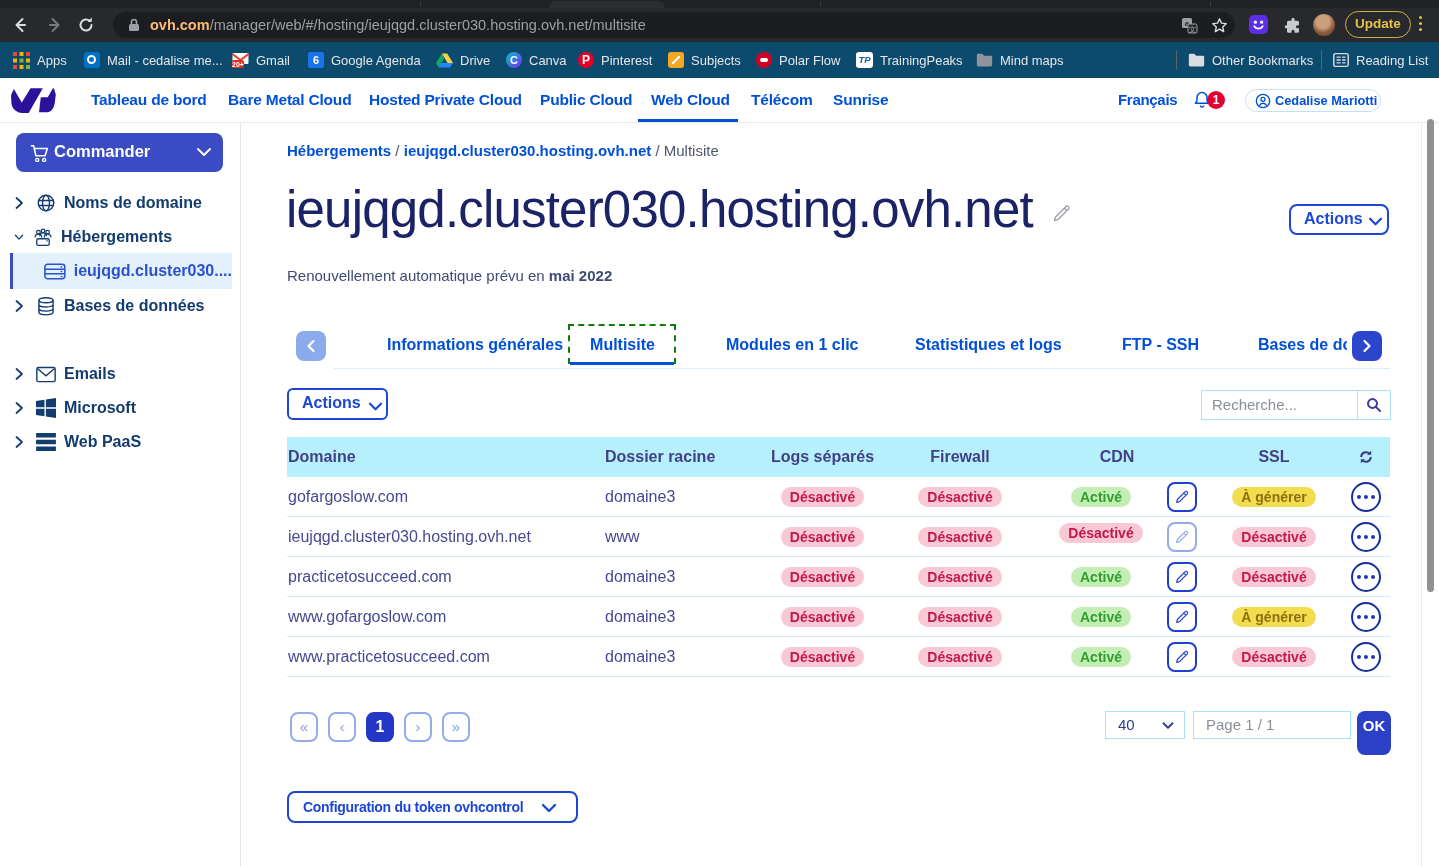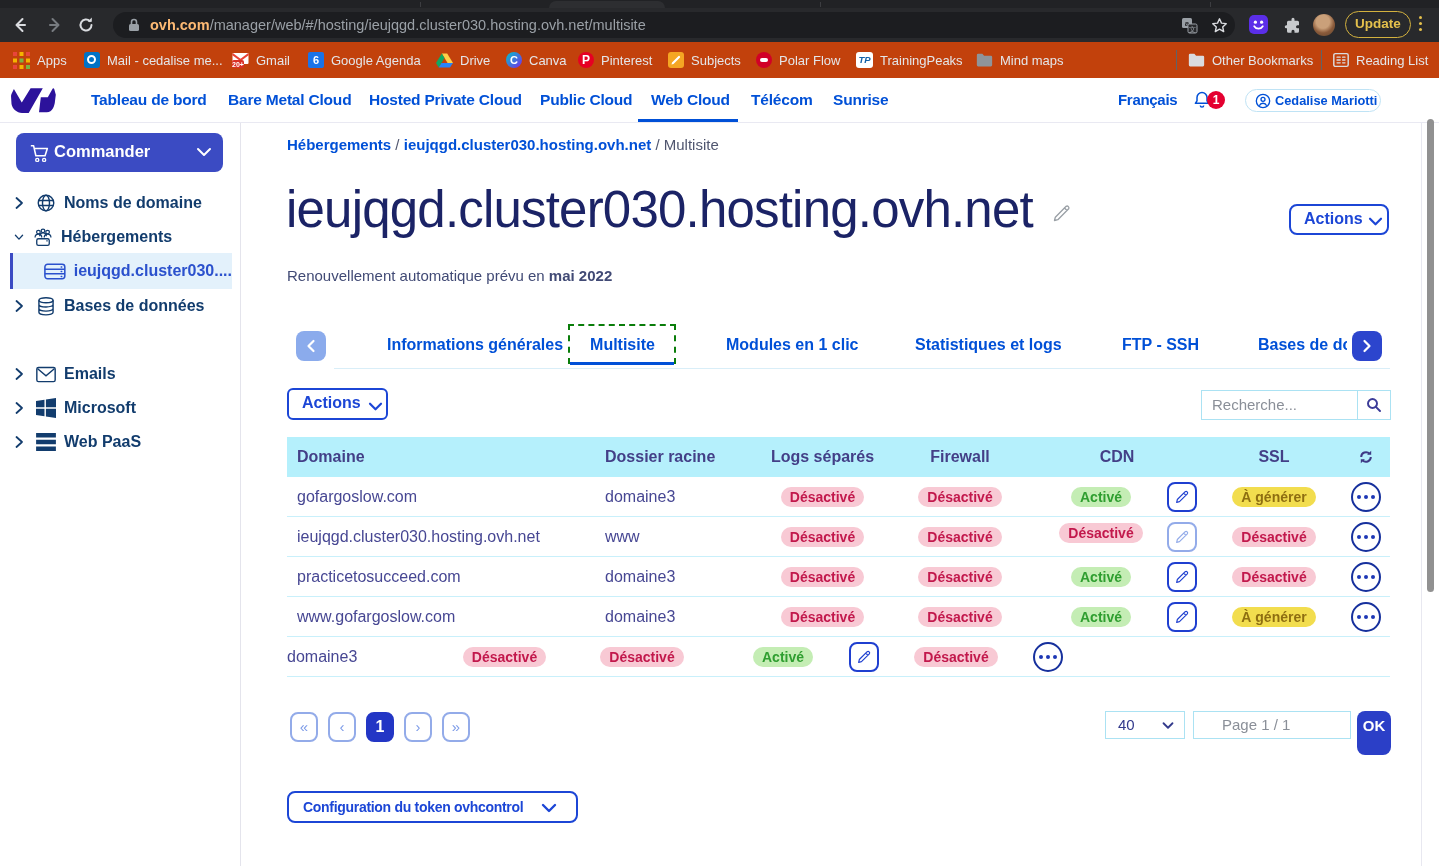--- a/index.html
+++ b/index.html
@@ -11,21 +11,21 @@
 .tabstrip .tab { position:absolute; left:549px; top:1px; width:116px; height:7px; background:#2d2e31; border-radius:7px 7px 0 0; }
 .toolbar { position:absolute; top:8px; left:0; width:1439px; height:34px; background:#28292c; }
 .navbtn { position:absolute; top:7px; width:20px; height:20px; }
 .urlpill { position:absolute; left:113px; top:4px; width:1122px; height:26px; background:#1c1d20; border-radius:13px; color:#9aa0a6; font-size:14.5px; line-height:26px; }
 .urlpill .lock { position:absolute; left:15px; top:6px; }
 .urlpill .txt { position:absolute; left:37px; top:0; white-space:nowrap; }
 .urlpill .txt b { color:#fdba74; font-weight:700; }
 .tb-ico { position:absolute; top:9px; }
 .updatebtn { position:absolute; left:1345px; top:3px; width:66px; height:27px; border:1.5px solid #d3b13e; border-radius:14px; color:#e4c04c; font-size:13.5px; font-weight:700; text-align:center; line-height:24px; }
 .upd-dots { position:absolute; left:1419px; top:8px; width:3px; height:3px; background:#e4c04c; border-radius:50%; box-shadow:0 6px 0 #e4c04c, 0 12px 0 #e4c04c; }
-.bookmarks { position:absolute; top:42px; left:0; width:1439px; height:36px; background:#c2410c; color:#e4e6e9; font-size:13px; }
+.bookmarks { position:absolute; top:42px; left:0; width:1439px; height:36px; background:#0c4a6e; color:#e4e6e9; font-size:13px; }
 .bm { position:absolute; top:0; height:36px; display:flex; align-items:center; gap:7px; white-space:nowrap; }
 .bm-sep { position:absolute; top:8px; width:1px; height:20px; background:#5f6368; }
 
 
 .ovhnav { position:absolute; top:78px; left:0; width:1439px; height:45px; background:#fff; border-bottom:1px solid #e9e9f2; }
 .ovhnav .link { position:absolute; top:0; height:44px; line-height:44px; color:#0050d7; font-weight:700; font-size:15.5px; letter-spacing:-0.2px; white-space:nowrap; }
 .ovhnav .active-underline { position:absolute; left:638px; top:41px; width:100px; height:3px; background:#0050d7; }
 .fr { position:absolute; left:1118px; top:0; height:44px; line-height:44px; color:#0050d7; font-weight:700; font-size:15px; letter-spacing:-0.3px; }
 .userpill { position:absolute; left:1245px; top:11px; width:136px; height:23px; border:1px solid #bfe3f5; border-radius:12px; color:#0050d7; font-weight:700; font-size:12.8px; line-height:21px; white-space:nowrap; }
 .badge { position:absolute; left:1207px; top:13px; width:18px; height:18px; background:#e40030; border-radius:50%; color:#fff; font-size:12px; font-weight:700; text-align:center; line-height:18px; }
@@ -35,41 +35,41 @@
 .commander { position:absolute; left:16px; top:10px; width:207px; height:39px; background:#3b4bc3; border-radius:8px; color:#fff; font-weight:700; font-size:16.5px; }
 .tree { position:absolute; top:0; left:0; width:241px; height:743px; color:#123c6d; font-weight:700; font-size:16px; }
 .titem { position:absolute; left:0; width:241px; height:34px; display:flex; align-items:center; }
 .titem .chev { margin-left:14px; width:10px; }
 .titem .tico { margin-left:12px; width:20px; display:flex; }
 .titem .lbl { margin-left:8px; white-space:nowrap; }
 .tsel { position:absolute; left:10px; top:130px; width:222px; height:36px; background:#e3f1fb; border-left:3px solid #3b4bc3; display:flex; align-items:center; color:#2b51cd; font-weight:700; font-size:16px; }
 
 
 .main { position:absolute; top:123px; left:242px; width:1179px; height:743px; background:#fff; }
-.crumb { position:absolute; left:45px; top:13px; font-size:15px; color:#50566f; white-space:nowrap; }
+.crumb { position:absolute; left:45px; top:19px; font-size:15px; color:#50566f; white-space:nowrap; }
 .crumb a { color:#0050d7; font-weight:700; text-decoration:none; }
 .pgtitle { position:absolute; left:44px; top:57px; font-size:51px; font-weight:400; color:#1b2366; letter-spacing:-0.8px; white-space:nowrap; }
 .actionsbtn { position:absolute; left:1047px; top:81px; width:100px; height:31px; border:2px solid #1c46d6; border-radius:8px; color:#1c46d6; font-weight:700; font-size:16px; }
 .renew { position:absolute; left:45px; top:144px; font-size:15px; color:#414a75; }
 
 .tabsrow { position:absolute; left:45px; top:200px; width:1105px; height:45px; }
 .tabunderline { position:absolute; left:92px; top:245px; width:1056px; height:1px; background:#d9eef8; }
 .tscroll { position:absolute; top:8px; width:30px; height:30px; border-radius:8px; color:#fff; text-align:center; }
 .tab { position:absolute; top:0; height:44px; line-height:44px; color:#0050d7; font-weight:700; font-size:16px; text-align:center; white-space:nowrap; }
 
 .actions2 { position:absolute; left:45px; top:265px; width:101px; height:32px; border:2px solid #1c46d6; border-radius:6px; color:#1c46d6; font-weight:700; font-size:16px; }
 .search { position:absolute; left:959px; top:267px; width:190px; height:30px; border:1px solid #abe2f3; display:flex; }
 .search .ph { flex:1; line-height:28px; padding-left:10px; color:#8a8f98; font-size:15px; }
 .search .mag { width:33px; border-left:1px solid #abe2f3; display:flex; align-items:center; justify-content:center; }
 
 
 .table { position:absolute; left:45px; top:314px; width:1103px; }
 .thead { height:40px; background:#b5f0fc; display:flex; align-items:center; color:#433f87; font-weight:700; font-size:16px; }
 .trow { height:40px; border-bottom:1px solid #c9f0fb; display:flex; align-items:center; color:#474793; font-size:16px; }
-.c1 { width:318px; padding-left:10px; }
+.c1 { width:318px; padding-left:1px; }
 .c2 { width:165px; }
 .c3 { width:105px; display:flex; justify-content:center; }
 .c4 { width:170px; display:flex; justify-content:center; }
 .c5 { width:112px; display:flex; justify-content:center; }
 .c6 { width:50px; display:flex; justify-content:center; }
 .c7 { width:134px; display:flex; justify-content:center; }
 .c8 { width:49px; display:flex; justify-content:center; }
 .c56 { width:162px; display:flex; justify-content:center; }
 .pill { height:20px; line-height:20px; border-radius:10px; padding:0 9px; font-size:14px; font-weight:700; white-space:nowrap; }
 .p-red { background:#f8c9d4; color:#c2184c; }
@@ -78,21 +78,21 @@
 .editbtn { width:30px; height:30px; border:2px solid #1f3fd0; border-radius:8px; display:flex; align-items:center; justify-content:center; background:#fff; }
 .editbtn.dis { border-color:#93abe9; }
 .dotsbtn { width:30px; height:30px; border:2px solid #16309d; border-radius:50%; display:flex; align-items:center; justify-content:center; background:#fff; }
 .dot3 { width:4px; height:4px; background:#1d37b5; border-radius:50%; box-shadow:7px 0 0 #1d37b5, -7px 0 0 #1d37b5; }
 
 
 .pager { position:absolute; left:48px; top:589px; }
 .pbtn { position:absolute; top:0; width:28px; height:30px; border:2px solid #93abe9; border-radius:8px; color:#7e9ce8; text-align:center; line-height:26px; font-size:15px; background:#fff; }
 .pbtn.on { background:#2336c5; border-color:#2336c5; color:#fff; font-weight:700; font-size:16px; }
 .psel { position:absolute; left:863px; top:588px; width:80px; height:28px; border:1px solid #abe2f3; color:#333a8c; font-size:15px; line-height:26px; padding-left:12px; }
-.pinput { position:absolute; left:951px; top:588px; width:158px; height:28px; border:1px solid #abe2f3; color:#8a8f98; font-size:15px; line-height:26px; padding-left:28px; }
+.pinput { position:absolute; left:951px; top:588px; width:158px; height:28px; border:1px solid #abe2f3; color:#8a8f98; font-size:15px; line-height:26px; padding-left:12px; }
 .okbtn { position:absolute; left:1115px; top:588px; width:34px; height:44px; background:#2b3fc7; border-radius:8px; color:#fff; font-weight:700; font-size:15px; text-align:center; line-height:29px; }
 
 .tokenbtn { position:absolute; left:45px; top:668px; width:291px; height:32px; border:2px solid #1c46d6; border-radius:8px; color:#1c46d6; font-weight:700; font-size:14px; letter-spacing:-0.3px; line-height:28px; text-align:left; padding-left:14px; }
 
 .scrollthumb { position:absolute; left:1427px; top:119px; width:7px; height:473px; background:#919191; border-radius:4px; }
 .rightline { position:absolute; left:1421px; top:123px; width:1px; height:743px; background:#e8e8f0; }
 </style>
 </head>
 <body>
 
@@ -533,20 +533,21 @@
       <div class="c7">
           <span class="pill p-yellow">À générer</span>
         </div>
       <div class="c8">
           <span class="dotsbtn">
             <span class="dot3"></span>
           </span>
         </div>
     </div>
     <div class="trow">
+      <div class="c1">www.practicetosucceed.com</div>
       <div class="c2">domaine3</div>
       <div class="c3">
           <span class="pill p-red">Désactivé</span>
         </div>
       <div class="c4">
           <span class="pill p-red">Désactivé</span>
         </div>
       <div class="c5">
           <span class="pill p-green">Activé</span>
         </div>

